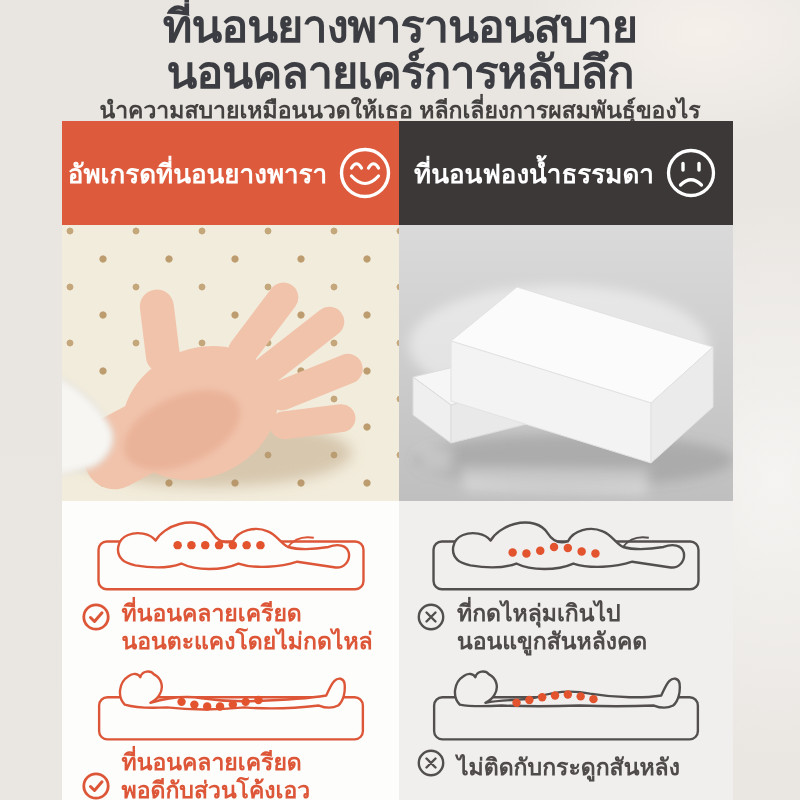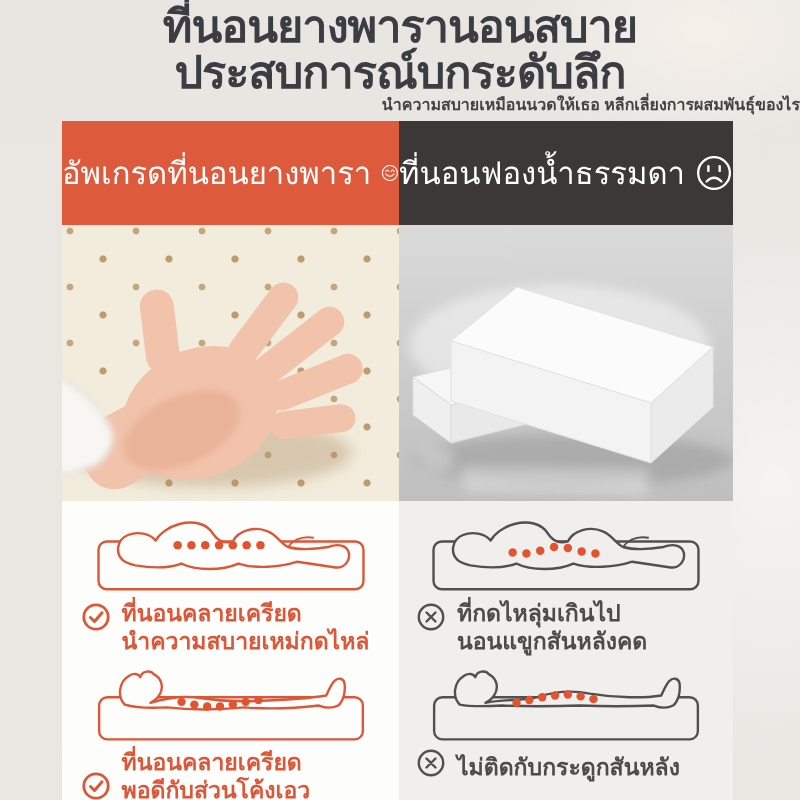--- a/index.html
+++ b/index.html
@@ -7,27 +7,27 @@
     position:relative;width:800px;height:800px;overflow:hidden;
     font-family:"Liberation Sans","DejaVu Sans",sans-serif;
     background:
       radial-gradient(ellipse 260px 160px at 88% 4%, rgba(247,241,235,.9), rgba(247,241,235,0) 70%),
       radial-gradient(ellipse 300px 400px at 97% 60%, rgba(248,247,245,.8), rgba(248,247,245,0) 70%),
       linear-gradient(180deg,#e9e6e2 0%,#eae7e3 100%);
   }
   
   .titles{position:absolute;top:4px;left:0;width:800px;text-align:center;color:#3b3d42;}
   .title-line{font-size:45px;font-weight:800;line-height:46px;letter-spacing:-1px;}
-  .subtitle{position:absolute;top:92px;left:0;width:800px;text-align:right;
-    font-size:16px;font-weight:700;color:#444241;}
+  .subtitle{position:absolute;top:92px;left:0;width:800px;text-align:center;
+    font-size:23px;font-weight:700;color:#444241;}
   
   .grid{position:absolute;left:62px;top:121px;width:671px;height:679px;
     display:grid;grid-template-columns:337px 334px;grid-template-rows:104px 276px 299px;}
   .banner{display:flex;justify-content:center;align-items:center;gap:10px;color:#fff;}
-  .banner-label{font-size:31px;font-weight:400;white-space:nowrap;}
+  .banner-label{font-size:26px;font-weight:700;white-space:nowrap;}
   .banner-left{background:#dd5b3c;}
   .banner-right{background:#3b3837;}
   
   .photo{position:relative;overflow:hidden;}
   .photo-latex{
     background-color:#f2ecdc;
     background-image:
       radial-gradient(circle,#bd9d6f 3.2px,rgba(0,0,0,0) 4px),
       radial-gradient(circle,#c4a87c 3px,rgba(0,0,0,0) 3.8px);
     background-size:66px 56px,66px 56px;
@@ -48,21 +48,21 @@
   .pt-icon{flex:0 0 auto;}
   .pt-text{font-size:23px;font-weight:800;line-height:28px;white-space:nowrap;}
 </style>
 </head>
 <body>
 
 <div class="canvas">
 
   <div class="titles">
     <div class="title-line">ที่นอนยางพารานอนสบาย</div>
-    <div class="title-line">ประสบการณ์บกระดับลึก</div>
+    <div class="title-line">นอนคลายเคร์การหลับลึก</div>
   </div>
   <div class="subtitle">นำความสบายเหมือนนวดให้เธอ หลีกเลี่ยงการผสมพันธุ์ของไร</div>
 
   <div class="grid">
 
     <div class="banner banner-left">
       <span class="banner-label">อัพเกรดที่นอนยางพารา</span>
       <svg width="56" height="56" viewBox="0 0 56 56">
         <circle cx="28" cy="28" r="23.5" fill="none" stroke="#ffffff" stroke-width="3.4"></circle>
         <path d="M14.5 23 Q19.5 14.5 24.5 23" fill="none" stroke="#ffffff" stroke-width="3.2" stroke-linecap="round"></path>
@@ -159,21 +159,21 @@
         </g>
       </svg>
 
       <div class="caption align-start">
         <svg class="pt-icon" width="30" height="30" viewBox="0 0 30 30">
           <circle cx="15" cy="15" r="12.2" fill="none" stroke="#dc5637" stroke-width="2.8"></circle>
           <path d="M9.5 15.5 L13.5 19.5 L21 10.8" fill="none" stroke="#dc5637" stroke-width="3" stroke-linecap="round" stroke-linejoin="round"></path>
         </svg>
         <div class="pt-text">
           <div>ที่นอนคลายเครียด</div>
-          <div>นำความสบายเหม่กดไหล่</div>
+          <div>นอนตะแคงโดยไม่กดไหล่</div>
         </div>
       </div>
 
       <svg class="diagram" width="276" height="87" viewBox="0 0 300 95">
         <g fill="#fdfdfc" stroke="#dc5637" stroke-width="2.6" stroke-linejoin="round">
           <rect x="6" y="44" width="288" height="46" rx="9"></rect>
           <path d="M 34 52 C 26 44 27 28 38 21 C 43 17 49 18 51 22 C 53 15 62 14 66 19 C 74 23 77 33 72 41 C 70 45 66 48 62 50 C 82 44 100 42 118 45 C 138 48 158 49 178 48 C 208 47 236 45 254 42 C 257 36 259 30 263 26 C 267 22 273 23 274 29 C 275 38 273 48 267 53 C 259 57 251 55 246 53 C 220 56 190 57 165 55 C 135 58 105 58 80 55 C 62 56 44 55 34 52 Z"></path>
         </g>
         <g fill="#e2532e">
           <circle cx="96" cy="49" r="4.6"></circle>

